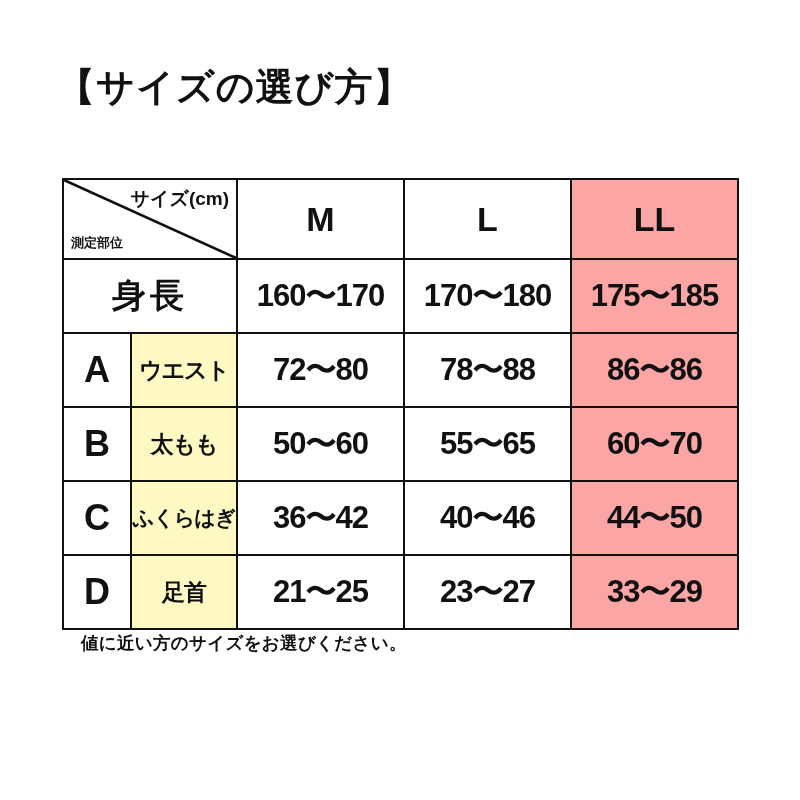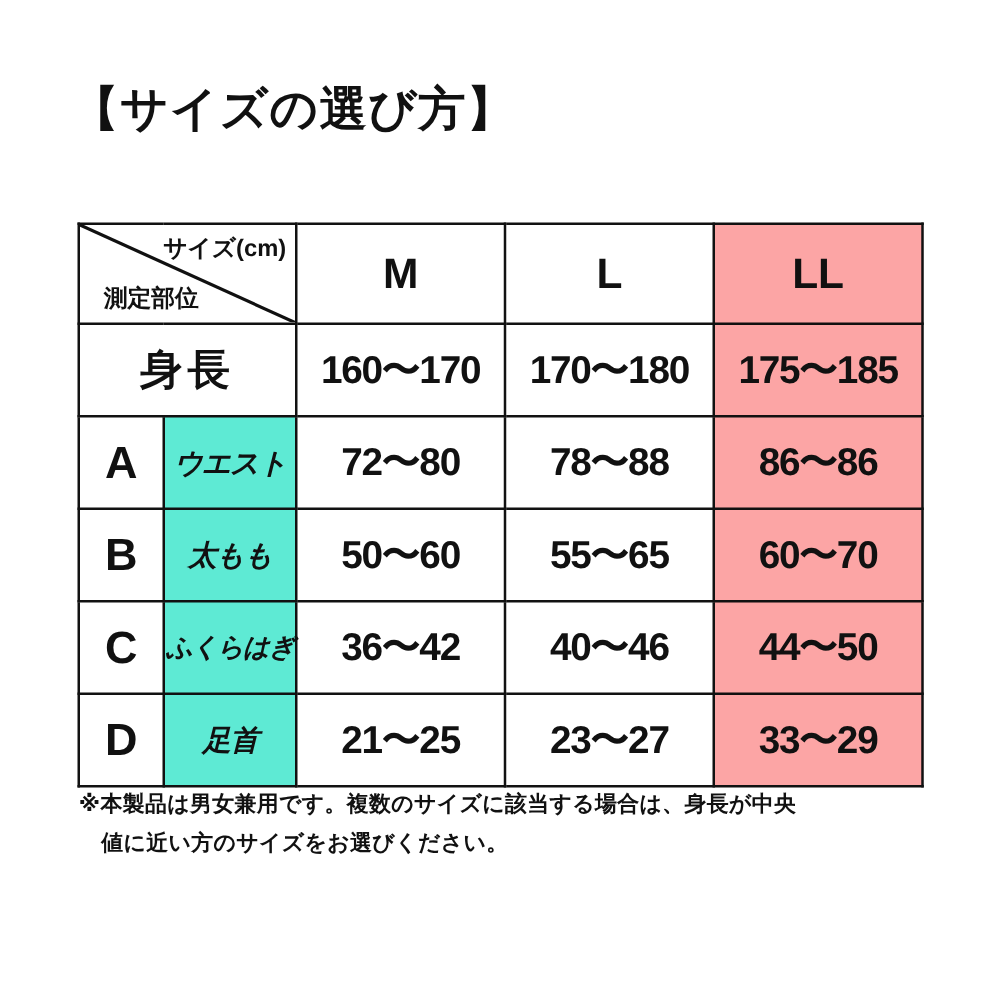--- a/index.html
+++ b/index.html
@@ -75,23 +75,23 @@
   .corner .lbl-top {
     position: absolute;
     right: 7px;
     top: 6px;
     font-size: 19px;
     font-weight: 700;
     letter-spacing: 0px;
   }
   .corner .lbl-bottom {
     position: absolute;
-    left: 19px;
+    left: 7px;
     bottom: 6px;
-    font-size: 19px;
+    font-size: 13px;
     font-weight: 700;
   }
   td.size-head {
     font-size: 34px;
     font-weight: 700;
   }
   td.hl {
     background: #fca5a5;
   }
   
@@ -100,22 +100,21 @@
   }
   td.letter {
     font-size: 36px;
     font-weight: 700;
     background: #ffffff;
   }
   td.part {
     font-size: 23px;
     font-weight: 700;
     letter-spacing: -1px;
-    background: #5eead4;
-    font-style: italic;
+    background: #fef9c3;
   }
   td.part.wide {
     font-size: 21px;
   }
   td.value {
     font-size: 31px;
     font-weight: 700;
     letter-spacing: -1px;
     white-space: nowrap;
     margin-left: 14px;
@@ -208,17 +207,16 @@
           <td class="part">足首</td>
           <td class="value">21〜25</td>
           <td class="value">23〜27</td>
           <td class="value hl">33〜29</td>
         </tr>
       </tbody>
     </table>
   </div>
 
   <div class="note">
-    <span>※本製品は男女兼用です。複数のサイズに該当する場合は、身長が中央</span>
     <span class="line2">値に近い方のサイズをお選びください。</span>
   </div>
 
 </div>
 
 </body></html>

